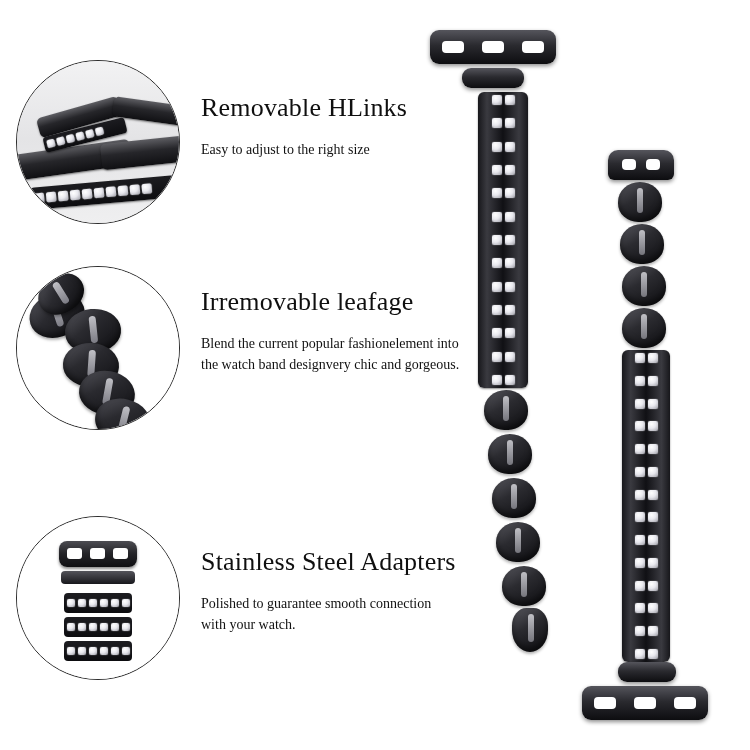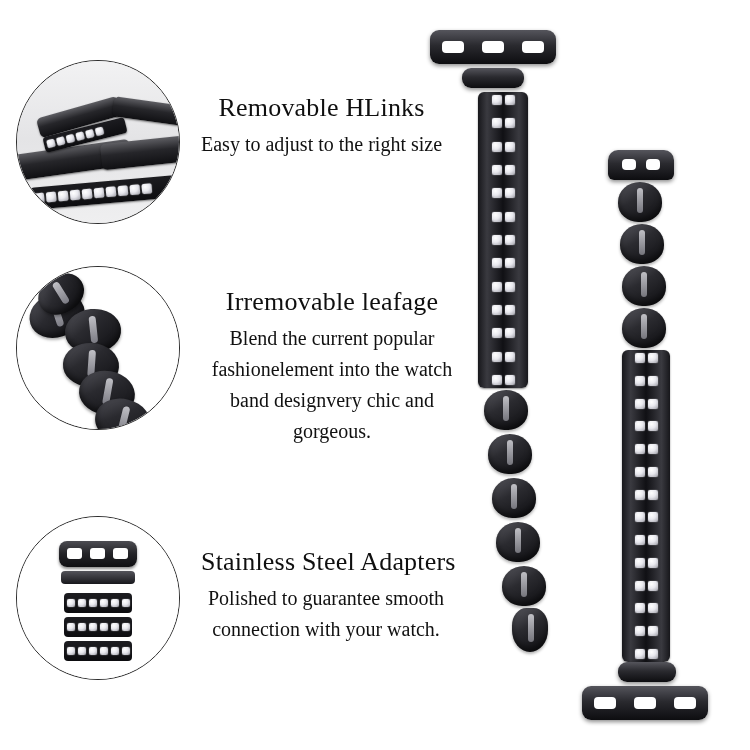--- a/index.html
+++ b/index.html
@@ -15,21 +15,20 @@
     color: #111111;
     position: relative;
   }
 
   .canvas {
     position: absolute;
     left: 0; top: 0;
     width: 750px;
     height: 750px;
     background: #ffffff;
-    text-align: center;
   }
 
   
   .feature {
     position: absolute;
   }
   .feature .thumb {
     position: absolute;
     left: 0;
     top: 0;
@@ -44,24 +43,24 @@
   .feature .title {
     font-family: "Liberation Serif", serif;
     font-size: 26px;
     letter-spacing: 0.2px;
     color: #0f0f0f;
     line-height: 1.1;
     white-space: nowrap;
   }
   .feature .desc {
     font-family: "Liberation Serif", serif;
-    font-size: 20px;
+    font-size: 14px;
     line-height: 1.55;
     color: #111111;
-    margin-top: 6px;
+    margin-top: 16px;
     max-width: 290px;
   }
 
   
   #feature-1 { left: 16px; top: 60px; width: 480px; height: 160px; }
   #feature-1 .thumb { width: 162px; height: 162px; }
   #feature-1 .txt { left: 185px; top: 34px; }
 
   
   #feature-2 { left: 16px; top: 262px; width: 480px; height: 200px; }

